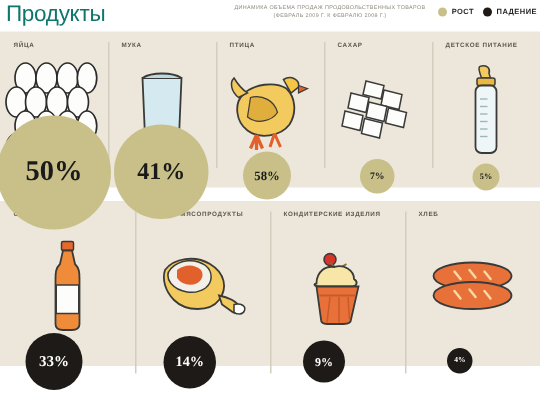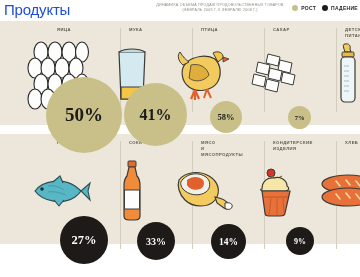--- a/index.html
+++ b/index.html
@@ -10,21 +10,21 @@
     overflow: hidden;
   }
   .page { position: relative; width: 360px; height: 277px; background:#fff; }
 
   
   .header {
     position: relative; height: 21px; background:#fff;
   }
   .title {
     position:absolute; left:4px; top:1px;
-    font-size:15px; font-weight:400; color:#1d4ed8;
+    font-size:15px; font-weight:400; color:#0f766e;
     letter-spacing:-0.2px;
   }
   .subtitle {
     position:absolute; left:150px; top:3px; width:140px;
     text-align:center; color:#8e8a7e;
     font-size:3.6px; line-height:5.2px; letter-spacing:0.25px;
     text-transform:uppercase;
   }
   .legend {
     position:absolute; right:2px; top:5px;
@@ -42,21 +42,21 @@
   .row-1 { height:113px; }
   .row-2 { height:137px; }
   .panel {
     position:absolute; left:0; right:0; top:0;
     background:#ece7da;
   }
   .row-1 .panel { height:104px; }
   .row-2 .panel { height:110px; }
 
   .cells { position:absolute; left:0; top:0; width:360px; height:100%; display:flex; }
-  .cell { position:relative; flex:1 1 0; height:100%;margin-left:48px; }
+  .cell { position:relative; flex:1 1 0; height:100%; }
   .cell + .cell::before {
     content:""; position:absolute; left:0; top:7px; bottom:22px;
     width:1px; background:#d3cdbd;
   }
   .cell-label {
     position:absolute; left:9px; top:6px; right:4px;
     font-size:4.2px; font-weight:bold; color:#5d584c;
     letter-spacing:0.45px; text-transform:uppercase; line-height:6px;
   }
   .art {
@@ -195,35 +195,20 @@
         <div class="bubble up" style="width:18px;height:18px;font-size:5.5px;left:27px;top:88px;">5%</div>
       </div>
 
     </div>
   </div>
 
   <div class="row row-2">
     <div class="panel"></div>
     <div class="cells">
 
-      <div class="cell">
-        <div class="cell-label">РЫБА</div>
-        <div class="art">
-          <svg width="62" height="34" viewBox="0 0 62 34">
-            <path d="M6 17 C14 6 34 4 46 12 C50 15 52 17 52 17 C52 17 50 20 46 23 C34 31 14 28 6 17 Z" fill="#57b7c4" stroke="#2f4d52" stroke-width="1.2"></path>
-            <path d="M52 17 L61 9 L59 17 L61 26 Z" fill="#57b7c4" stroke="#2f4d52" stroke-width="1.1"></path>
-            <path d="M24 8 L31 2 L34 9" fill="#57b7c4" stroke="#2f4d52" stroke-width="1.1"></path>
-            <path d="M25 26 L30 32 L35 26" fill="#57b7c4" stroke="#2f4d52" stroke-width="1.1"></path>
-            <circle cx="13" cy="15" r="1.8" fill="#14333a"></circle>
-            <path d="M19 12 C25 11 31 13 35 16" stroke="#3d8b96" stroke-width=".7" fill="none"></path>
-            <path d="M19 18 C26 17 32 19 37 21" stroke="#3d8b96" stroke-width=".7" fill="none"></path>
-          </svg>
-        </div>
-        <div class="bubble down" style="width:48px;height:48px;font-size:12.5px;left:12px;top:82px;">27%</div>
-      </div>
 
       <div class="cell">
         <div class="cell-label">СОКИ</div>
         <div class="art">
           <svg width="24" height="62" viewBox="0 0 24 62">
             <rect x="8" y="1" width="8" height="6" rx="1" fill="#e8672b" stroke="#3a3a38" stroke-width="1"></rect>
             <path d="M9 7 L15 7 L17 16 C20 19 20 22 20 26 L20 56 C20 59 18 60 15 60 L9 60 C6 60 4 59 4 56 L4 26 C4 22 4 19 7 16 Z" fill="#f08b3a" stroke="#3a3a38" stroke-width="1.2"></path>
             <rect x="4.5" y="30" width="15" height="19" fill="#fdfdfb" stroke="#3a3a38" stroke-width="1"></rect>
           </svg>
         </div>

